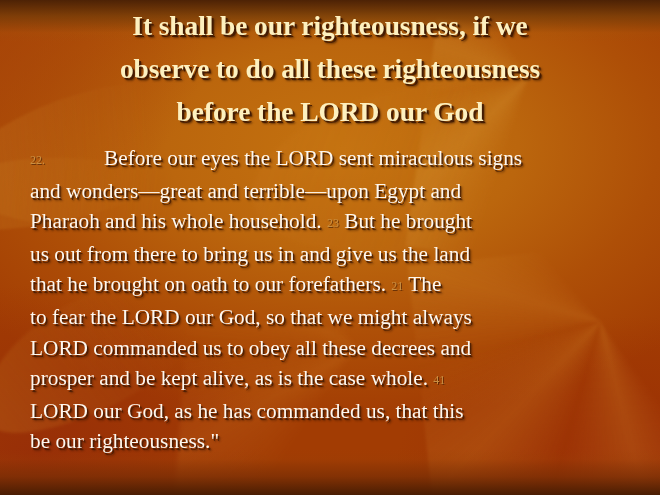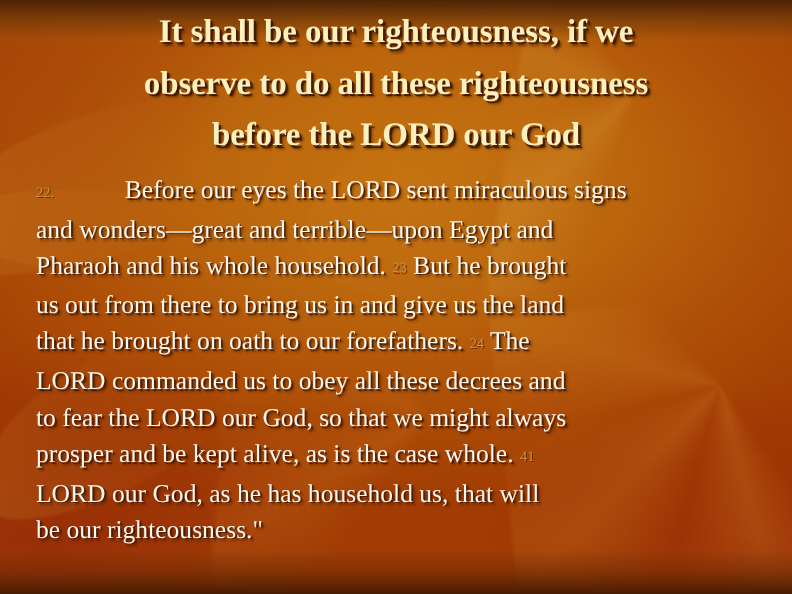--- a/index.html
+++ b/index.html
@@ -210,28 +210,28 @@
     <div class="body">
 
       <span class="bline"><span class="vnum vnum-lead">22.</span><span class="indent"></span><span>Before our eyes the LORD sent miraculous signs</span></span>
 
       <span class="bline"><span>and wonders—great and terrible—upon Egypt and</span></span>
 
       <span class="bline"><span>Pharaoh and his whole household. </span><span class="vnum">23</span><span> But he brought</span></span>
 
       <span class="bline"><span>us out from there to bring us in and give us the land</span></span>
 
-      <span class="bline"><span>that he brought on oath to our forefathers. </span><span class="vnum">24</span><span> The</span></span>
+      <span class="bline"><span>that he brought on oath to our forefathers. </span><span class="vnum">21</span><span> The</span></span>
+
+      <span class="bline"><span>to fear the LORD our God, so that we might always</span></span>
 
       <span class="bline"><span>LORD commanded us to obey all these decrees and</span></span>
 
-      <span class="bline"><span>to fear the LORD our God, so that we might always</span></span>
-
       <span class="bline"><span>prosper and be kept alive, as is the case whole. </span><span class="vnum">41</span><span></span></span>
 
 
-      <span class="bline"><span>LORD our God, as he has household us, that will</span></span>
+      <span class="bline"><span>LORD our God, as he has commanded us, that this</span></span>
 
       <span class="bline"><span>be our righteousness."</span></span>
 
     </div>
   </div>
 </div>
 
 </body></html>

